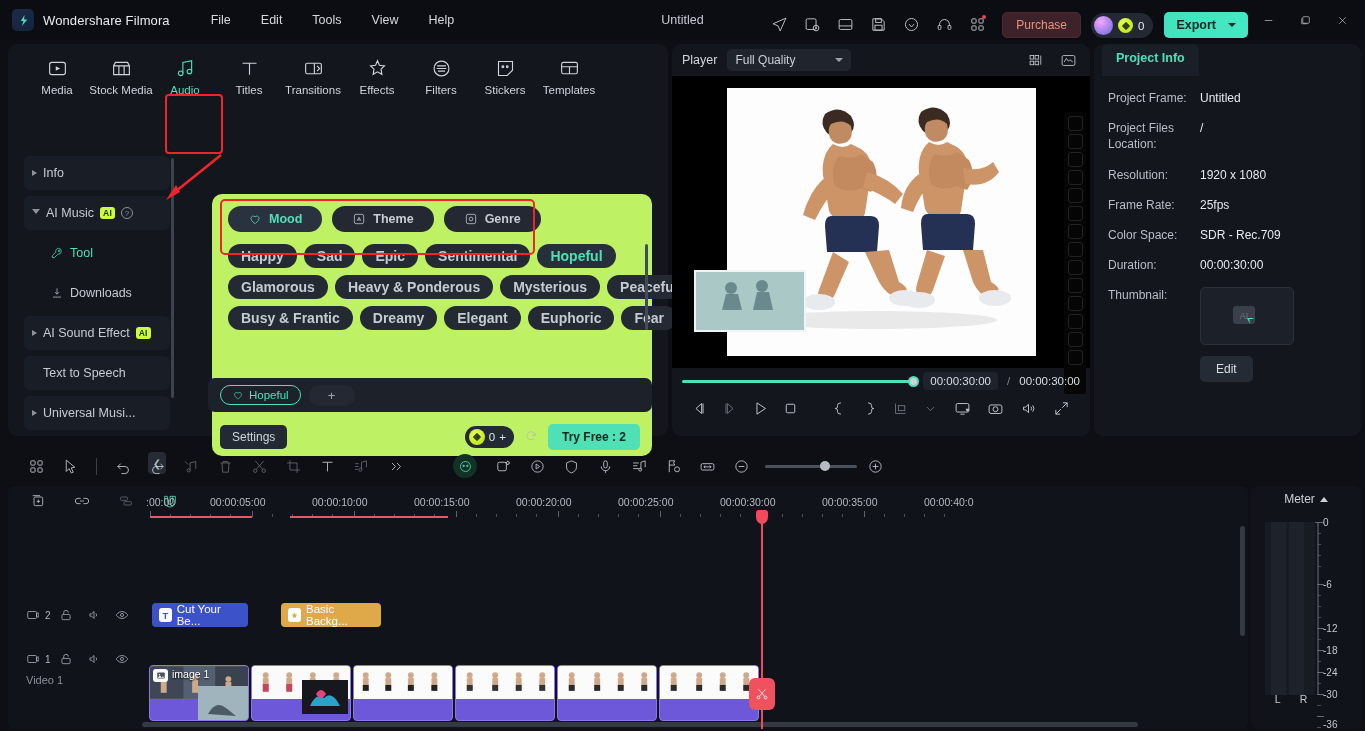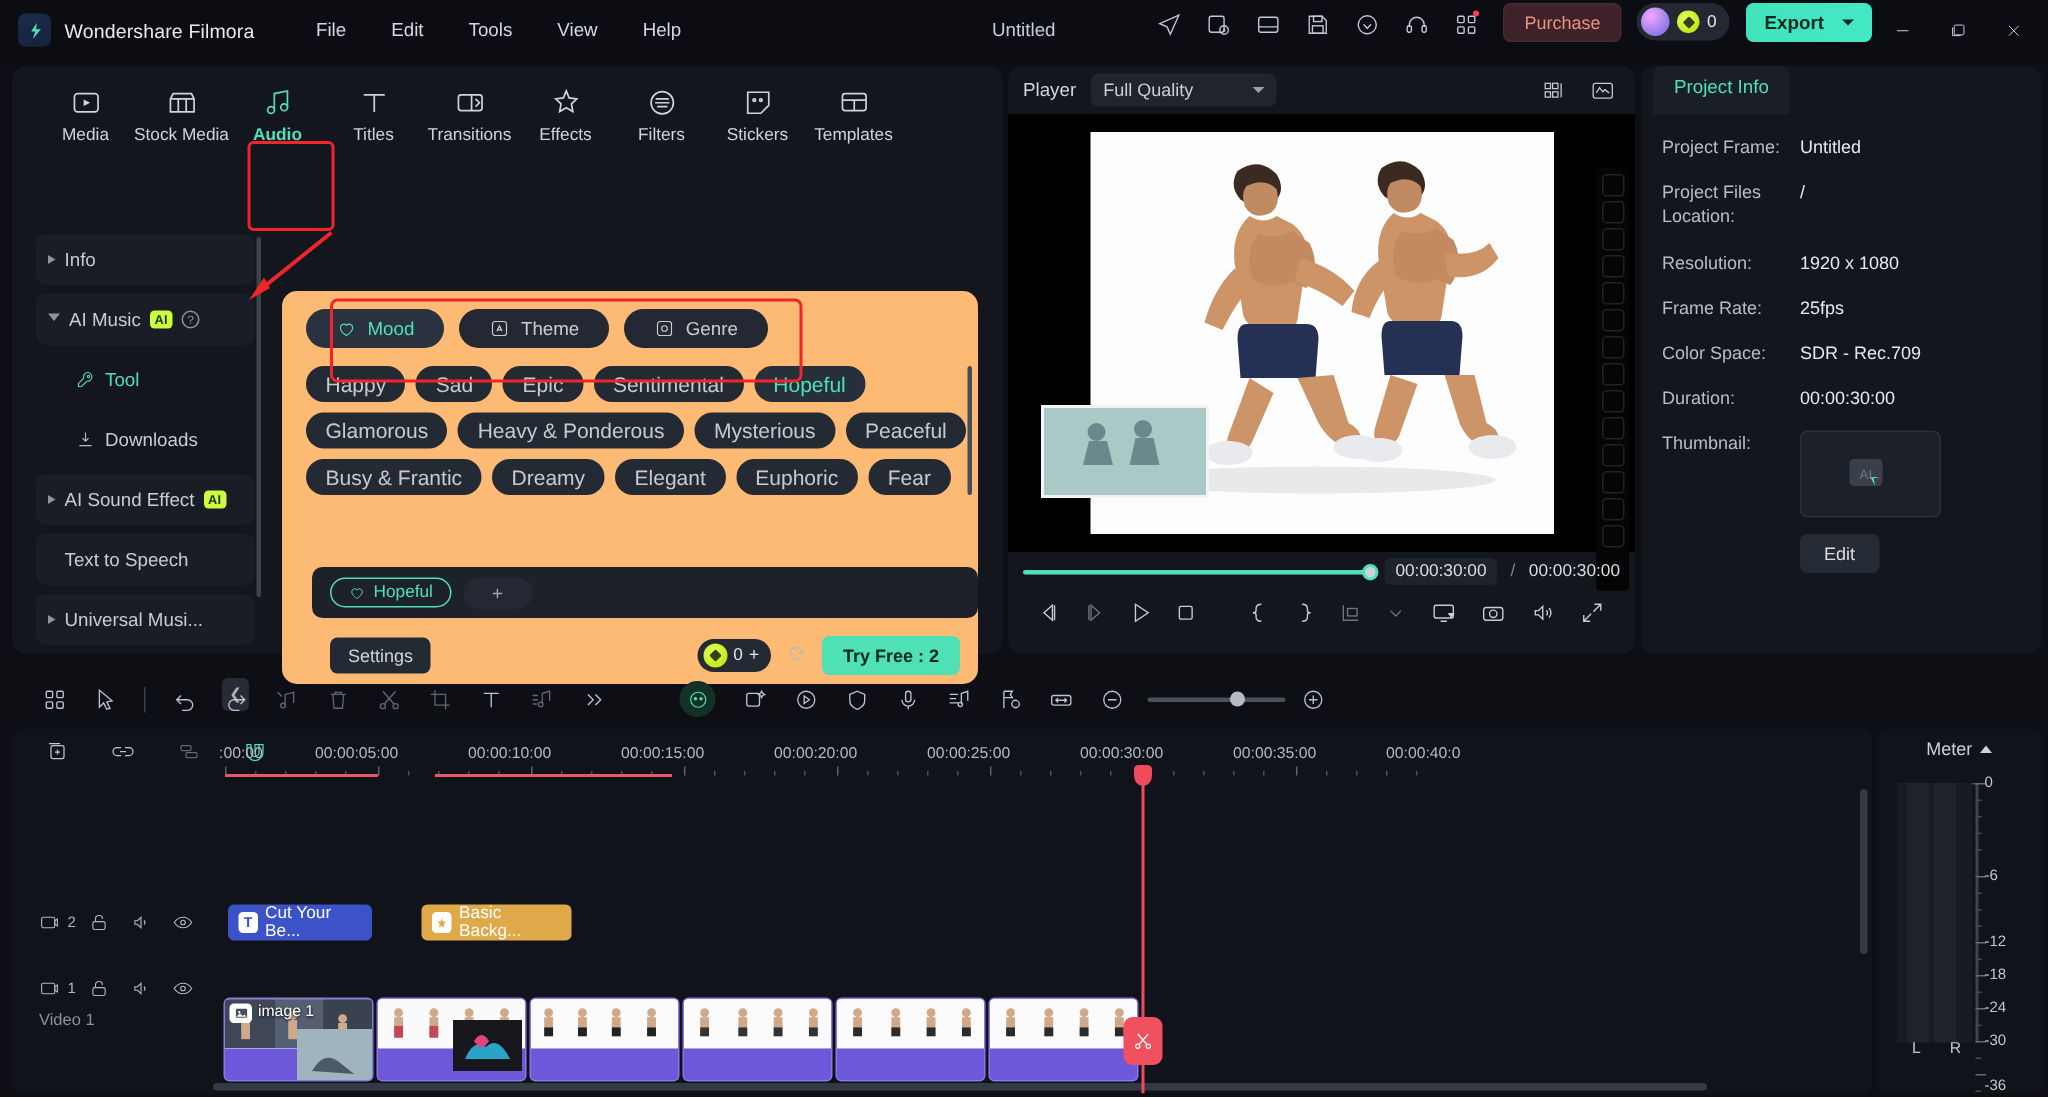--- a/index.html
+++ b/index.html
@@ -27,21 +27,21 @@
   .logo svg { width: 13px; height: 13px; }
   .brand-name { font-size: 13px; color: #e8eaee; letter-spacing: .1px; }
   .menus { display: flex; gap: 8px; margin-left: 30px; }
   .menu-item {
     padding: 4px 11px; font-size: 12.5px; color: #d5d8de; border-radius: 4px; cursor: default;
   }
   .doc-title {
     position: absolute; left: 0; right: 0; text-align: center;
     font-size: 12.5px; color: #c9ccd3; pointer-events: none;
   }
-  .tb-right { margin-left: auto; display: flex; align-items: flex-start; gap: 3px; padding-right: 6px; }
+  .tb-right { margin-left: auto; display: flex; align-items: flex-end; gap: 3px; padding-right: 6px; }
   .tb-ico {
     width: 30px; height: 28px; display: flex; align-items: center; justify-content: center;
     border-radius: 4px; position: relative; cursor: default;
   }
   .tb-ico svg { width: 17px; height: 17px; stroke: #c6c9d0; fill: none; stroke-width: 1.3; }
   .dot-red {
     position: absolute; top: 5px; right: 6px; width: 4px; height: 4px;
     border-radius: 50%; background: #ef4056;
   }
   .purchase {
@@ -79,21 +79,21 @@
     background: #13161d; border-radius: 9px;
   }
   .cat-bar { display: flex; gap: 2px; padding: 8px 6px 4px 18px; }
   .cat {
     width: 62px; display: flex; flex-direction: column; align-items: center;
     gap: 5px; padding: 6px 0 5px; border-radius: 7px; cursor: default; position: relative;
   }
   .cat svg { width: 21px; height: 21px; stroke: #cfd3da; fill: none; stroke-width: 1.3; }
   .cat span { font-size: 11.5px; color: #cfd3da; white-space: nowrap; }
   .cat.active svg { stroke: #4fe0b5; }
-  .cat.active span { color: #4fe0b5; font-weight: bold; }
+  .cat.active span { color: #4fe0b5; }
   .cat-hl {
     position: absolute; left: 157px; top: 50px; width: 58px; height: 60px;
     border: 2.5px solid #f1242a; border-radius: 4px; pointer-events: none; z-index: 30;
   }
   .arrow-ann { position: absolute; left: 148px; top: 108px; z-index: 30; pointer-events: none; }
 
   
   .side {
     position: absolute; left: 8px; top: 108px; width: 160px; bottom: 0;
     padding: 4px 6px 0 8px;
@@ -121,22 +121,22 @@
     background: #3c424e; border-radius: 2px;
   }
   .collapse-btn {
     position: absolute; left: 140px; top: 408px; width: 18px; height: 22px;
     background: #262b35; border-radius: 4px; display: flex; align-items: center;
     justify-content: center; color: #a9aeb7; font-size: 10px; cursor: default;
   }
 
   
   .aim {
-    position: absolute; left: 180px; top: 150px; right: 16px; height: 262px;
-    background: #fdba74; border-radius: 10px;
+    position: absolute; left: 204px; top: 150px; right: 16px; height: 262px;
+    background: #bef264; border-radius: 10px; font-weight: bold;
   }
   .aim-tabs { display: flex; gap: 10px; padding: 12px 16px 6px; }
   .aim-tab {
     display: flex; align-items: center; gap: 7px; padding: 6px 20px;
     border-radius: 16px; background: #232833; font-size: 12.5px; color: #c9ccd3; cursor: default;
   }
   .aim-tab.active { background: #2b323f; color: #4fe0b5; }
   .aim-tab svg { width: 14px; height: 14px; stroke: currentColor; fill: none; stroke-width: 1.3; }
   .tabs-hl {
     position: absolute; left: 212px; top: 155px; width: 315px; height: 56px;
@@ -235,21 +235,21 @@
   .tc.sep { color: #80858e; }
   .pctrl { position: absolute; left: 0; right: 0; top: 350px; display: flex; align-items: center; padding: 0 12px; }
   .pbtn { width: 33px; height: 28px; display: flex; align-items: center; justify-content: center; cursor: default; border-radius: 4px; }
   .pbtn svg { width: 17px; height: 17px; stroke: #c8ccd3; fill: none; stroke-width: 1.3; }
   .pbtn.dim svg { stroke: #6e737c; }
   .pctrl .gap { width: 20px; }
   .pctrl .right-grp { margin-left: auto; display: flex; }
 
   
   .projinfo { position: absolute; left: 1094px; top: 44px; right: 4px; height: 392px; background: #13161d; border-radius: 9px; }
-  .pi-tabs { display: flex; height: 32px; padding-left: 8px; }
+  .pi-tabs { display: flex; height: 32px; padding-left: 8px; font-weight: bold; }
   .pi-tab { padding: 7px 14px; font-size: 12.5px; color: #4fe0b5; background: #1a1f27;
     border-radius: 6px 6px 0 0; cursor: default; }
   .pi-body { padding: 14px 14px 0 14px; }
   .pi-row { display: flex; margin-bottom: 14px; font-size: 12px; }
   .pi-key { width: 92px; color: #b9bdc5; line-height: 1.35; }
   .pi-val { color: #e6e9ee; line-height: 1.35; }
   .thumb-box {
     width: 94px; height: 58px; background: #1b2029; border: 1px solid #2a3038;
     border-radius: 5px; display: flex; align-items: center; justify-content: center;
   }

